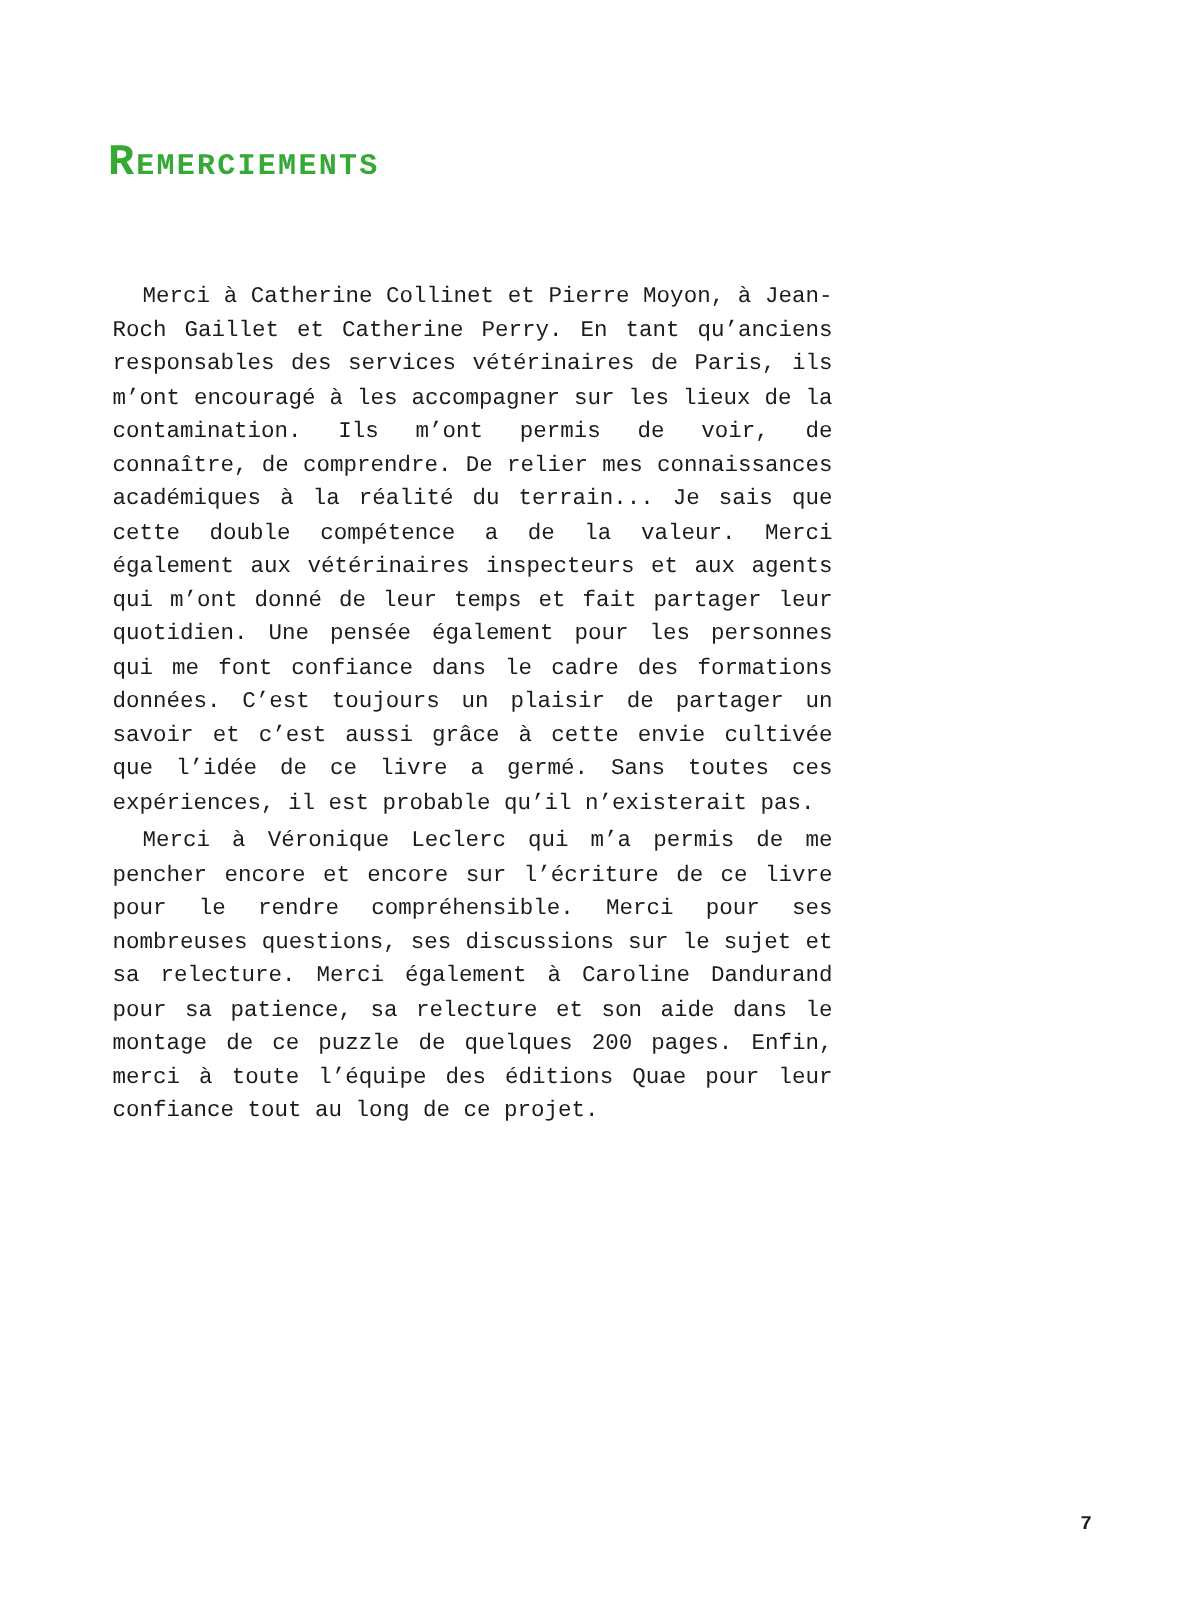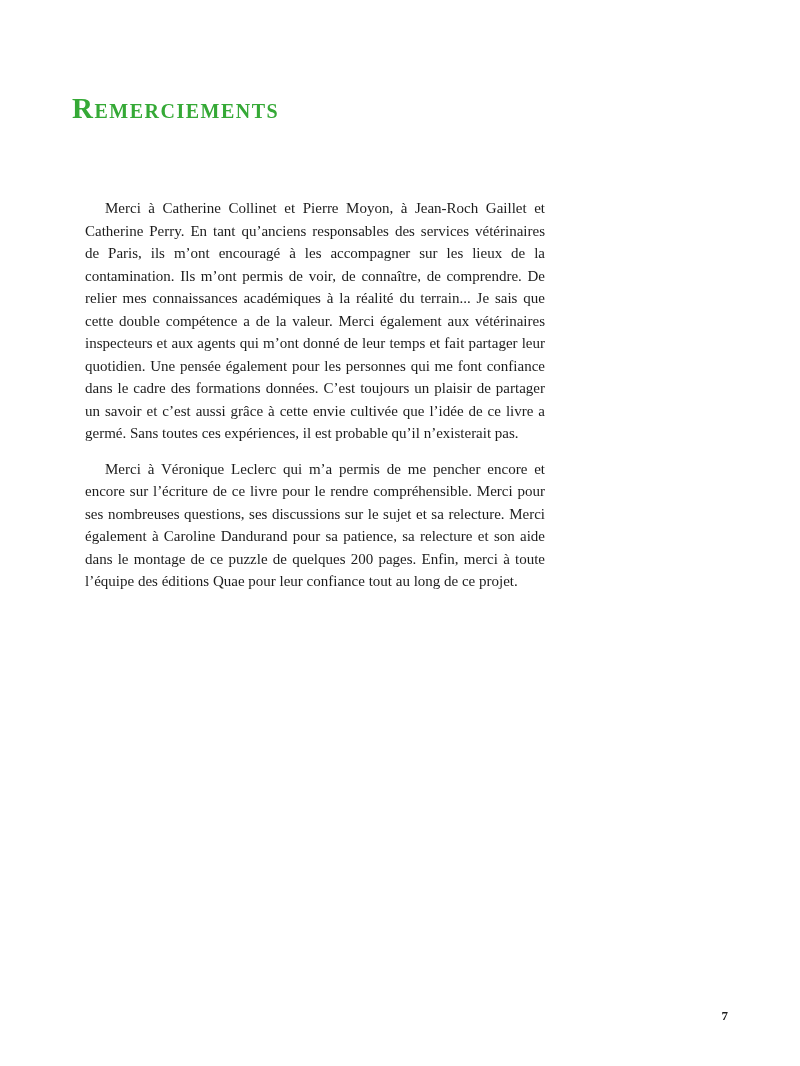--- a/index.html
+++ b/index.html
@@ -8,21 +8,21 @@
   }
   * { margin: 0; padding: 0; box-sizing: border-box; }
   html, body {
     background: #ffffff;
   }
   .page {
     position: relative;
     width: 800px;
     height: 1066px;
     background: #ffffff;
-    font-family: Liberation Serif, serif;
+    font-family: Liberation Mono, monospace;
     color: var(--ink);
     overflow: hidden;
   }
   .heading {
     position: absolute;
     left: 72px;
     top: 92px;
     font-size: 29px;
     font-weight: 600;
     font-variant: small-caps;
@@ -34,21 +34,21 @@
     left: 72px;
     top: 184px;
     width: 486px;
     font-size: 15px;
     line-height: 22.5px;
     text-align: justify;
     color: var(--ink);
   }
   .body-text p {
     text-indent: 20px;
-    margin: 13px;
+    margin: 3px;
   }
   .page-number {
     position: absolute;
     right: 72px;
     top: 1008px;
     font-size: 13px;
     font-weight: bold;
     color: var(--ink);
   }
 </style>

